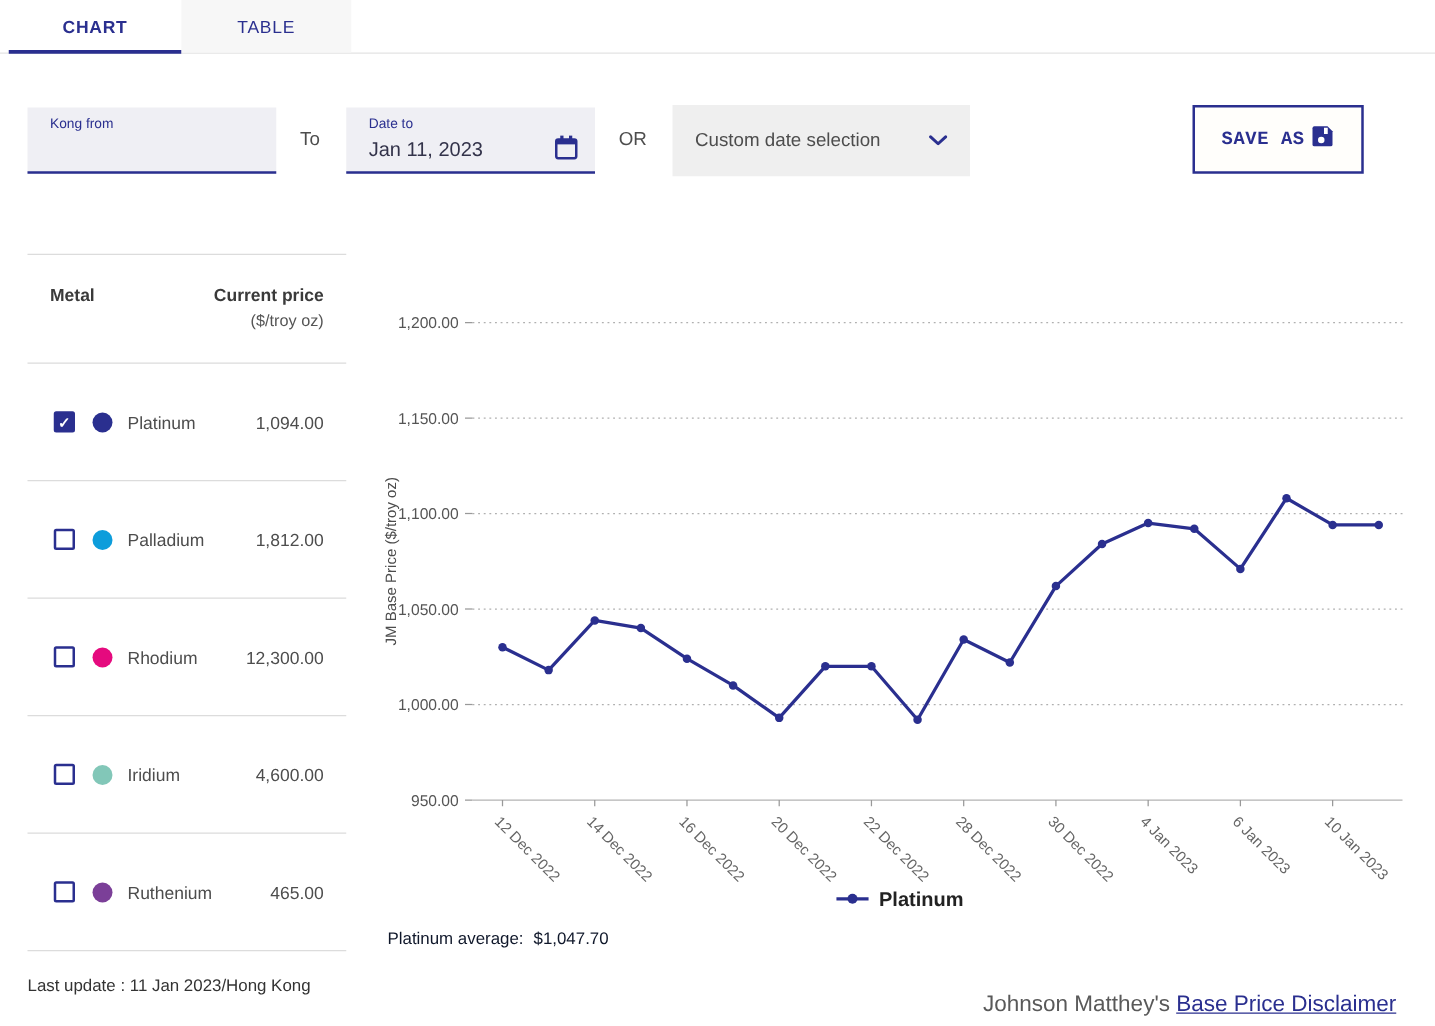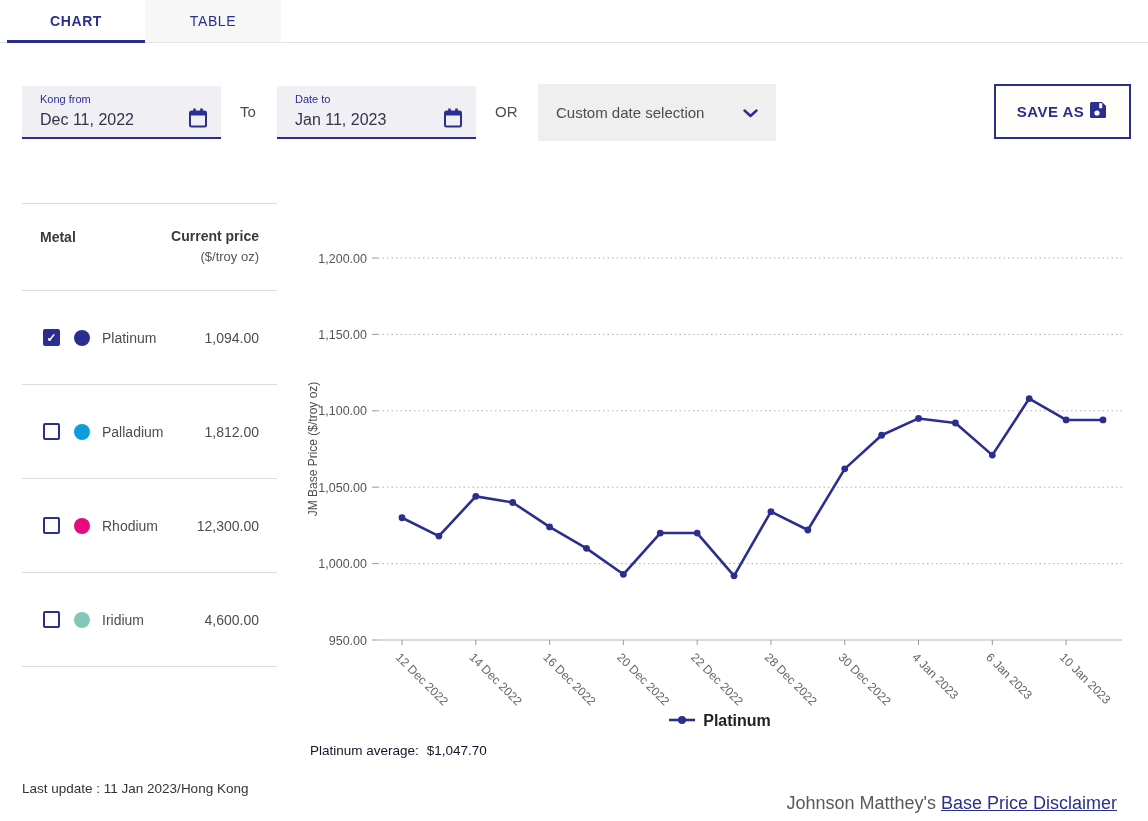--- a/index.html
+++ b/index.html
@@ -22,23 +22,23 @@
   .datefield .fvalrow { display: flex; align-items: center; justify-content: space-between; margin-top: 2px; }
   .datefield .fval { font-size: 16px; color: #33334a; }
   .field-from { left: 22px; }
   .field-to { left: 277px; }
   .joiner { position: absolute; top: 103px; font-size: 15px; color: #4d4d4d; }
   .joiner-to { left: 240px; }
   .joiner-or { left: 495px; }
   .dropdown { position: absolute; top: 84px; left: 538px; width: 238px; height: 57px; background: #efefef;
     display: flex; align-items: center; justify-content: space-between; padding: 0 18px 0 18px; cursor: pointer; }
   .dropdown .dval { font-size: 15px; color: #4d4d4d; }
-  .saveas { position: absolute; top: 84px; left: 994px; width: 137px; height: 55px; background: #fffefb;
+  .saveas { position: absolute; top: 84px; left: 954px; width: 137px; height: 55px; background: #fffefb;
     border: 2px solid #2a2f8f; display: flex; align-items: center; justify-content: center; gap: 4px;
-    font-size: 15px; font-weight: bold; letter-spacing: .5px; color: #2a2f8f; cursor: pointer; }
+    font-size: 15px; font-weight: bold; letter-spacing: .5px; color: #2a2f8f; cursor: pointer; font-family: Liberation Mono, monospace; }
 
   
   .metals { position: absolute; top: 203px; left: 22px; width: 255px; border-top: 1px solid #dcdcdc; }
   .mhead { height: 87px; border-bottom: 1px solid #dcdcdc; padding: 24px 18px 0 18px; position: relative; }
   .mhead .h-metal { font-size: 14px; font-weight: bold; color: #3a3a3a; }
   .mhead .h-price { position: absolute; right: 18px; top: 24px; text-align: right; }
   .mhead .h-price .l1 { font-size: 14px; font-weight: bold; color: #3a3a3a; }
   .mhead .h-price .l2 { font-size: 13px; color: #555; margin-top: 5px; }
   .mrow { height: 94px; border-bottom: 1px solid #dcdcdc; display: flex; align-items: center; position: relative; }
   .cbox { width: 17px; height: 17px; border: 2px solid #2a2f8f; border-radius: 2px; margin-left: 21px;
@@ -75,31 +75,20 @@
 
 <div class="tabbar">
   <div class="baseline"></div>
   <div class="tab tab-table">TABLE</div>
   <div class="tab tab-chart">CHART</div>
   <div class="tab-underline"></div>
 </div>
 
 <div class="datefield field-from">
   <div class="flabel">Kong from</div>
-  <div class="fvalrow">
-    <span class="fval">Dec 11, 2022</span>
-    <span>
-      <svg width="22" height="22" viewBox="0 0 22 22">
-        <rect x="3" y="4.5" width="16" height="15" rx="1.5" fill="none" stroke="#2a2f8f" stroke-width="2"></rect>
-        <rect x="3.5" y="5" width="15" height="3.5" fill="#2a2f8f"></rect>
-        <rect x="6.2" y="1.5" width="2.6" height="4" fill="#2a2f8f"></rect>
-        <rect x="13.2" y="1.5" width="2.6" height="4" fill="#2a2f8f"></rect>
-      </svg>
-    </span>
-  </div>
 </div>
 <div class="joiner joiner-to">To</div>
 <div class="datefield field-to">
   <div class="flabel">Date to</div>
   <div class="fvalrow">
     <span class="fval">Jan 11, 2023</span>
     <span>
       <svg width="22" height="22" viewBox="0 0 22 22">
         <rect x="3" y="4.5" width="16" height="15" rx="1.5" fill="none" stroke="#2a2f8f" stroke-width="2"></rect>
         <rect x="3.5" y="5" width="15" height="3.5" fill="#2a2f8f"></rect>
@@ -155,20 +144,26 @@
     <span class="cbox"></span>
     <span class="mdot" style="background: rgb(229, 10, 126);"></span>
     <span class="mname">Rhodium</span>
     <span class="mprice">12,300.00</span>
   </div>
   <div class="mrow">
     <span class="cbox"></span>
     <span class="mdot" style="background: rgb(130, 199, 184);"></span>
     <span class="mname">Iridium</span>
     <span class="mprice">4,600.00</span>
+  </div>
+  <div class="mrow">
+    <span class="cbox"></span>
+    <span class="mdot" style="background: rgb(123, 63, 152);"></span>
+    <span class="mname">Ruthenium</span>
+    <span class="mprice">465.00</span>
   </div>
 </div>
 <div class="lastupdate">Last update : 11 Jan 2023/Hong Kong</div>
 
 <div class="chartwrap">
   <svg id="chart-svg" width="840" height="470" viewBox="0 0 840 470">
       <line x1="72" y1="397" x2="78" y2="397" class="tickline"></line>
       <text x="67" y="401.5" class="ylab">950.00</text>
       <line x1="78" y1="320.6" x2="822" y2="320.6" class="grid"></line>
       <line x1="72" y1="320.6" x2="78" y2="320.6" class="tickline"></line>

